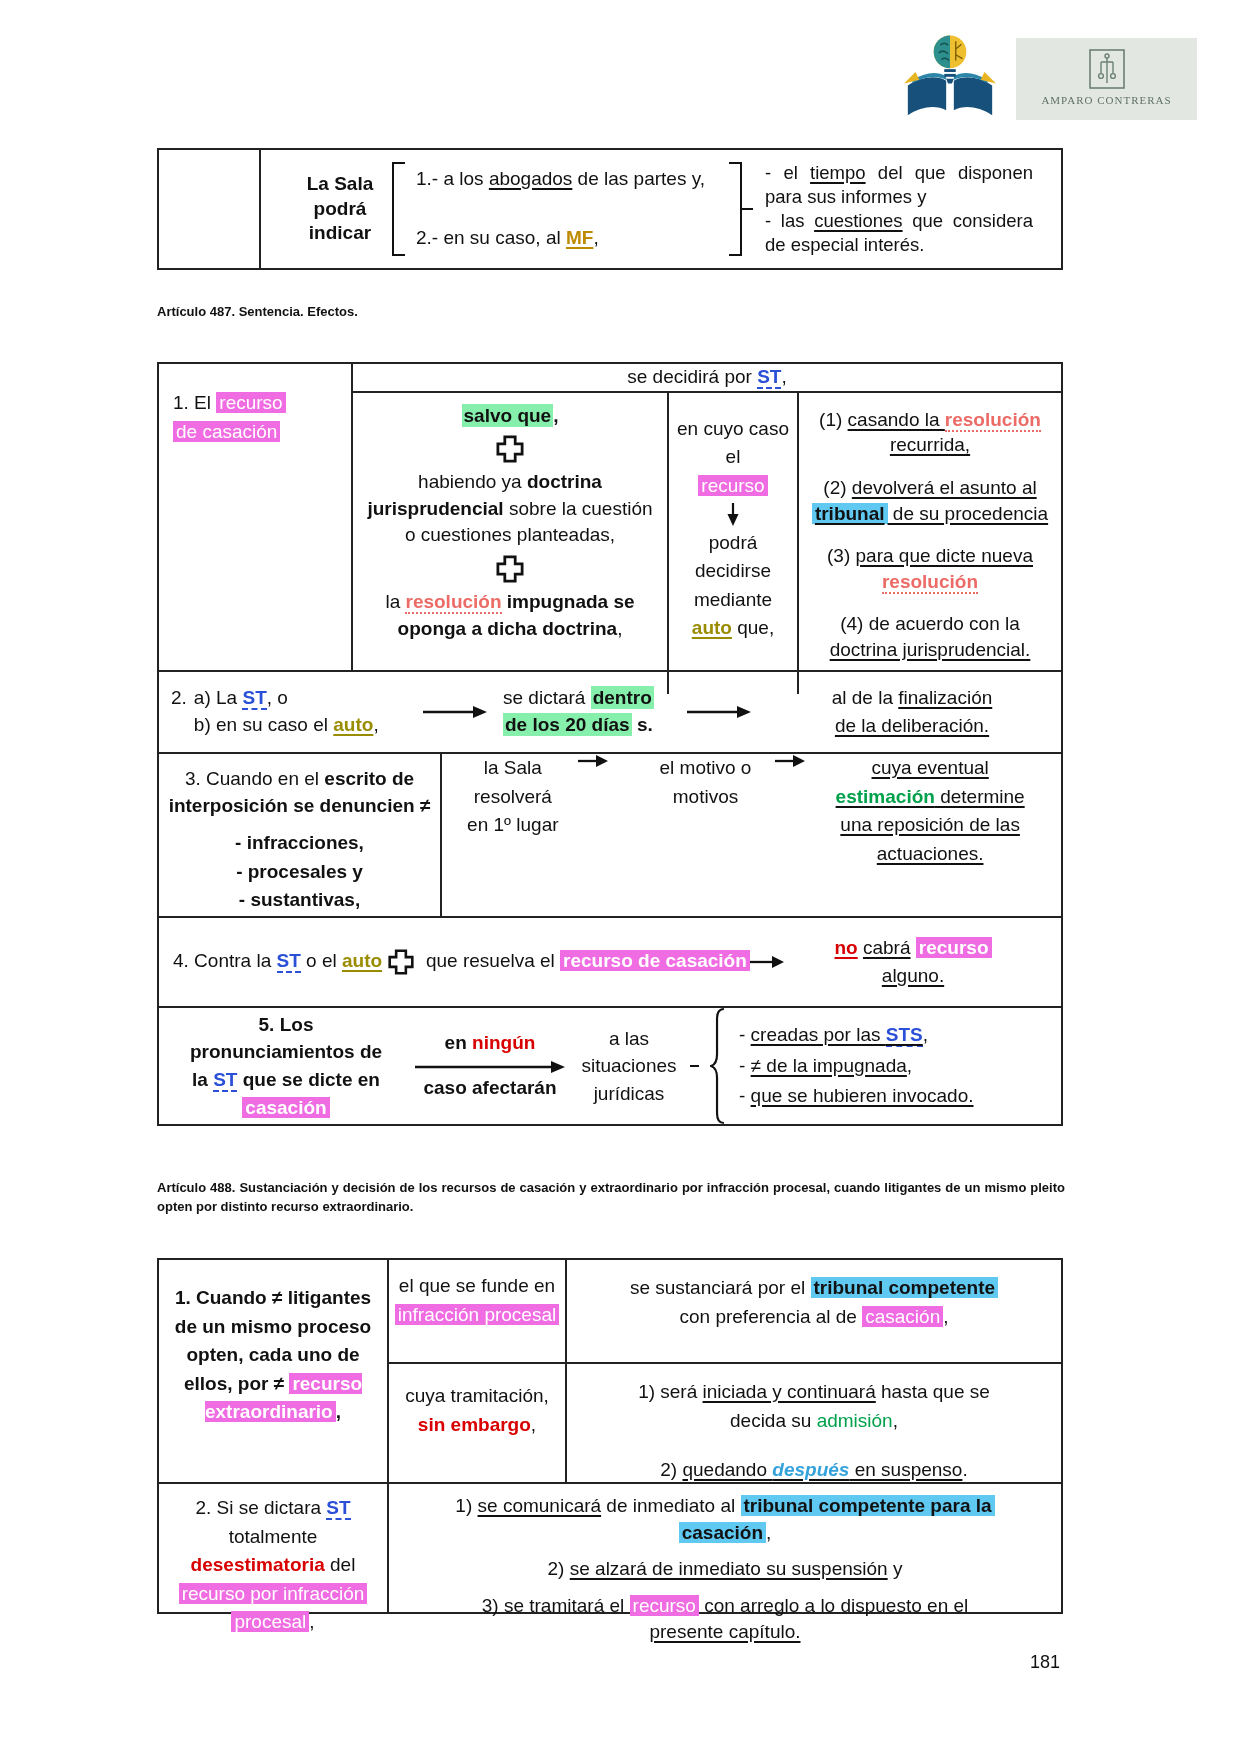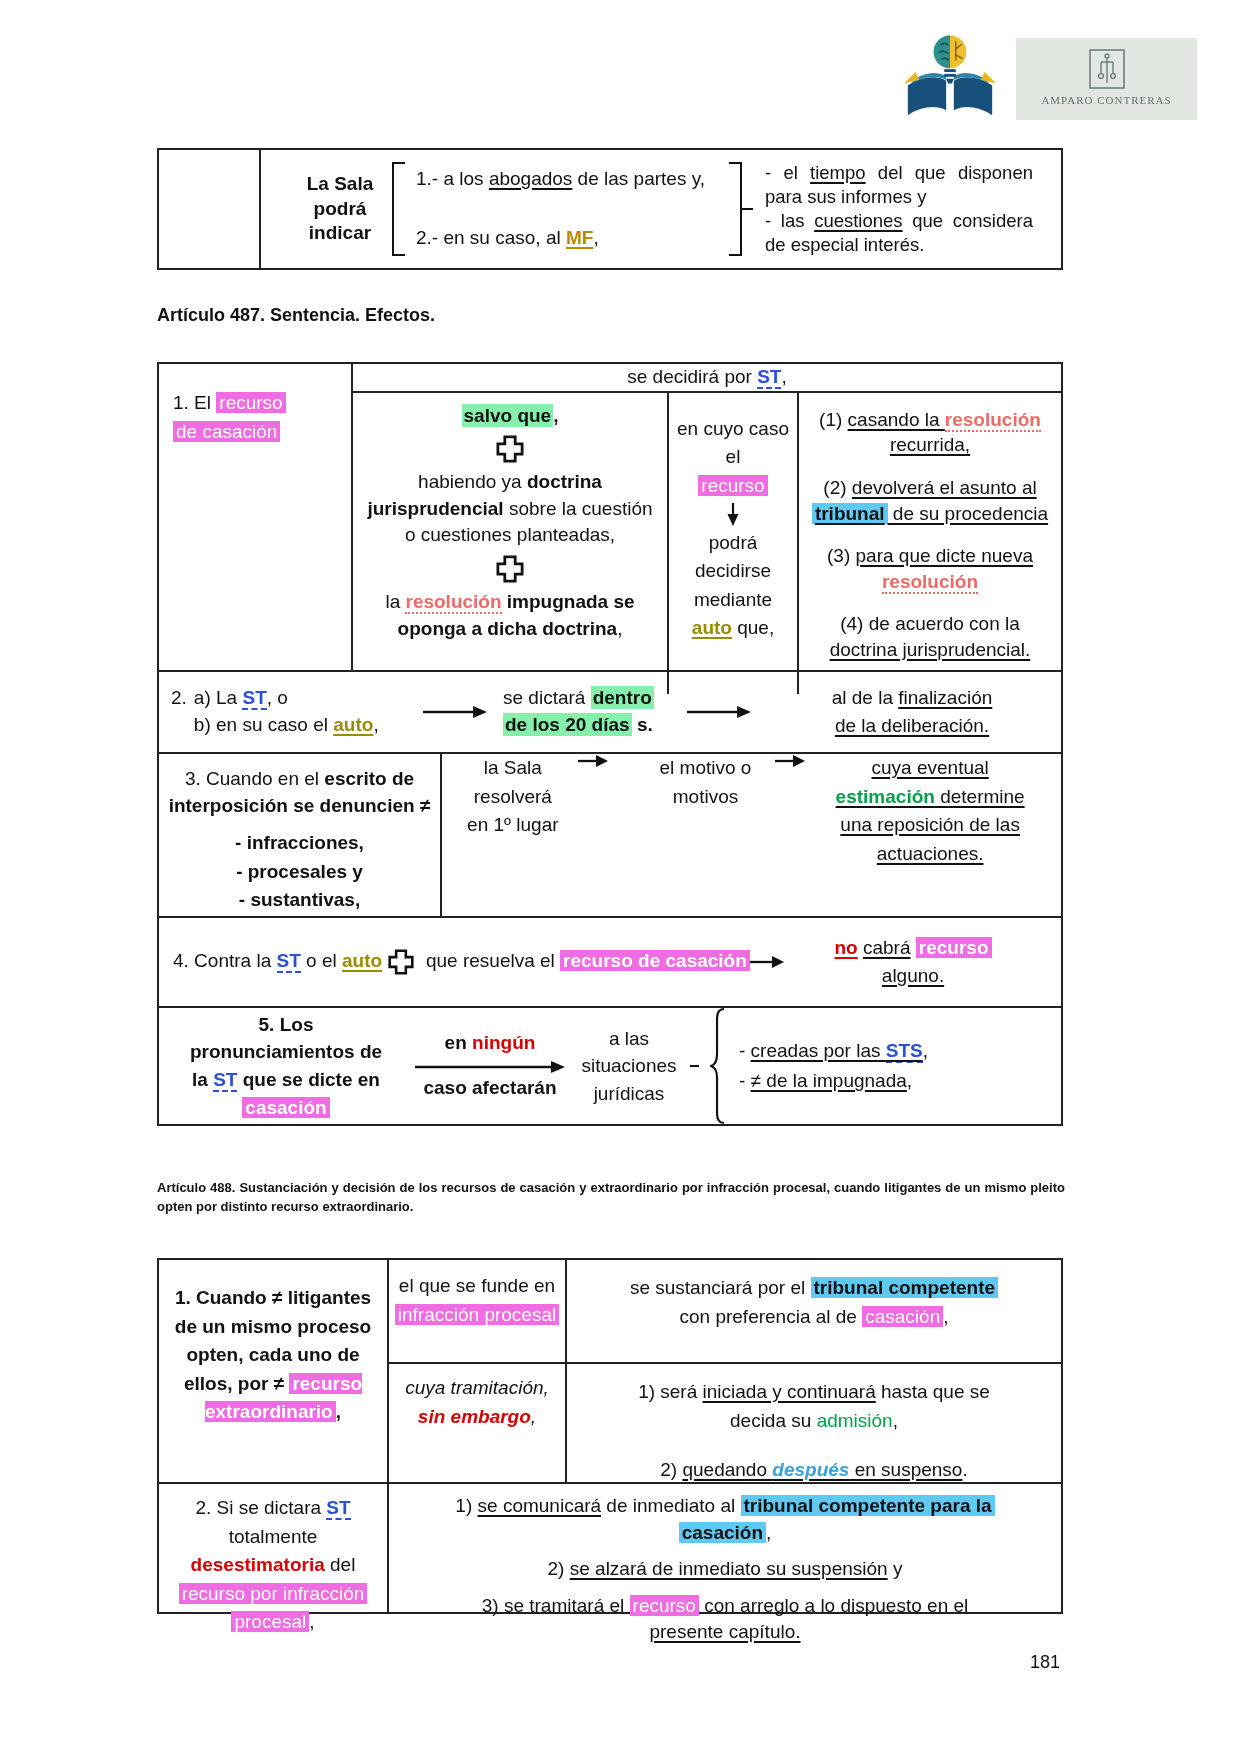--- a/index.html
+++ b/index.html
@@ -33,21 +33,21 @@
   .t-intro{left:157px;top:148px;width:906px;height:122px;display:flex;}
   .t-intro .c1{width:100px;}
   .t-intro .c2{flex:1;display:flex;align-items:center;padding:6px 10px 6px 36px;gap:9px;}
   .t-intro .lbl{width:86px;font-weight:700;text-align:center;line-height:1.3;}
   .brk-l{width:13px;height:94px;border:2.5px solid #111;border-right:none;box-sizing:border-box;}
   .brk-r{width:13px;height:94px;border:2.5px solid #111;border-left:none;box-sizing:border-box;position:relative;}
   .brk-r::after{content:"";position:absolute;right:-13px;top:50%;margin-top:-1px;width:11px;border-top:2.5px solid #111;}
   .t-intro .items{width:302px;height:86px;display:flex;flex-direction:column;justify-content:space-between;padding:2px 2px;}
   .t-intro .rightblk{width:268px;margin-left:14px;text-align:justify;line-height:1.3;font-size:18.5px;}
   
-  .h487{position:absolute;left:157px;top:303px;font-size:18px;font-weight:700;}
+  .h487{position:absolute;left:157px;top:303px;font-size:13px;font-weight:700;}
   .h488{position:absolute;left:157px;top:1155px;width:908px;font-size:13px;font-weight:700;text-align:justify;line-height:1.45;margin-top:24px;}
   
   .t487{left:157px;top:362px;width:906px;}
   .r1{display:flex;height:306px;}
   .r1-left{width:172px;padding:24px 6px 0 14px;line-height:1.55;}
   .r1-right{flex:1;display:flex;flex-direction:column;}
   .r1-hdr{height:46px;display:flex;align-items:flex-start;justify-content:center;}
   .r1-cols{flex:1;display:flex;}
   .colA{width:316px;text-align:center;padding:10px 8px;box-sizing:border-box;line-height:1.4;}
   .colB{width:130px;text-align:center;padding-top:22px;box-sizing:border-box;line-height:1.5;}
@@ -76,21 +76,21 @@
   
   .t488{left:157px;top:1258px;width:906px;}
   .t488 .row1{display:flex;}
   .t488 .lc{width:230px;text-align:center;box-sizing:border-box;}
   .t488 .lc1{padding:24px 6px 0;font-weight:700;line-height:1.5;}
   .t488 .rcol{flex:1;display:flex;flex-direction:column;}
   .t488 .r1a{display:flex;height:102px;}
   .t488 .r1b{display:flex;height:118px;}
   .t488 .mc{width:178px;text-align:center;box-sizing:border-box;line-height:1.5;}
   .t488 .mc1{padding-top:12px;}
-  .t488 .mc2{padding-top:10px;font-style:italic;}
+  .t488 .mc2{padding-top:18px;}
   .t488 .rc{flex:1;text-align:center;line-height:1.5;box-sizing:border-box;}
   .t488 .rc1{padding:14px 8px;}
   .t488 .rc2{padding:14px 8px;}
   .t488 .row2{display:flex;height:128px;}
   .t488 .lc2{padding:10px 4px 0;line-height:1.5;}
   .t488 .rc3{flex:1;text-align:center;padding:9px 10px;line-height:1.4;}
   .mb10{margin-bottom:10px;}
   .mb12{margin-bottom:21px;}
   .pagenum{position:absolute;left:1030px;top:1650px;font-size:18px;}
   svg{vertical-align:middle;}
@@ -275,20 +275,21 @@
         <div>caso afectarán</div>
       </div>
       <div class="blC">a las situaciones jurídicas</div>
       <div class="dash"></div>
       <svg width="18" height="118" viewBox="0 0 18 120">
           <path d="M14 2 Q7 2 7 12 L7 48 Q7 58 1 60 Q7 62 7 72 L7 108 Q7 118 14 118" fill="none" stroke="#111" stroke-width="2.2"></path>
         </svg>
       <div class="blD">
         <div><span>- </span><span class="u"><span>creadas por las </span><span class="st">STS</span></span><span>,</span></div>
         <div><span>- </span><span class="u">≠ de la impugnada</span><span>,</span></div>
+        <div><span>- </span><span class="u">que se hubieren invocado.</span></div>
       </div>
     </div>
   </div>
 
   <div class="h488">Artículo 488. Sustanciación y decisión de los recursos de casación y extraordinario por infracción procesal, cuando litigantes de un mismo pleito opten por distinto recurso extraordinario.</div>
 
   <div class="tbl t488">
     <div class="row1 hr2">
       <div class="lc lc1 vr2">
         <span>1. Cuando ≠ litigantes de un mismo proceso opten, cada uno de ellos, por ≠ </span><span class="hlp">recurso extraordinario</span><span>,</span>

